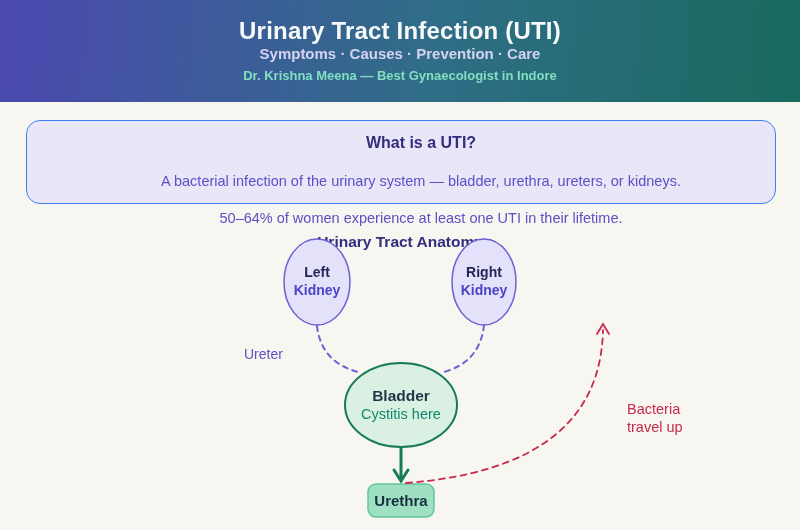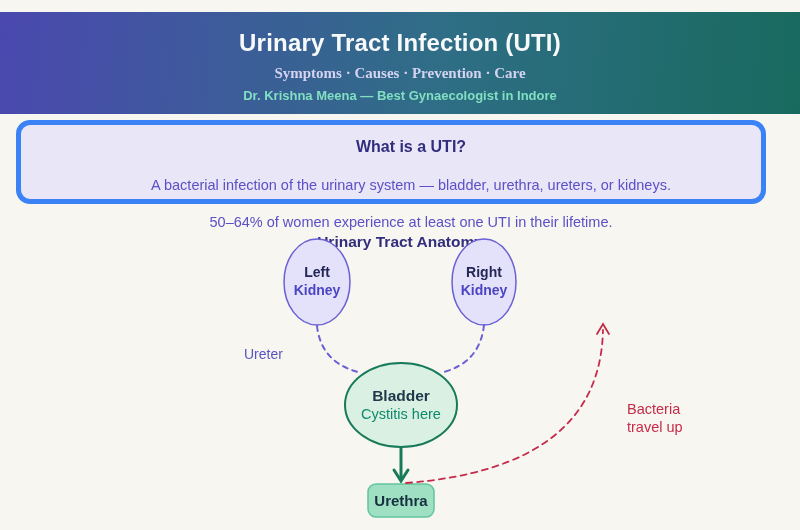--- a/index.html
+++ b/index.html
@@ -8,58 +8,57 @@
     position: relative;
     width: 800px;
     height: 530px;
     background: #f7f6f1;
     overflow: hidden;
   }
 
   
   .hero {
     position: absolute;
-    top: 12px; left: 0;
+    top: 0; left: 0;
     width: 800px;
     height: 102px;
     background: linear-gradient(95deg, #4b48af 0%, #2f6e86 55%, #186a5e 100%);
     text-align: center;
   }
   .hero h1 {
     margin: 0;
     padding-top: 17px;
     font-size: 24px;
     font-weight: 700;
     color: #f7f9fb;
     letter-spacing: 0.2px;
   }
   .hero .subtitle {
-    margin-top: 8px;
+    margin-top: 0;
     font-size: 15px;
     font-weight: 600;
     color: #d6d3f2;
-    font-family: Liberation Serif, serif;
   }
   .hero .doctor {
     margin-top: 6px;
     font-size: 13px;
     font-weight: 700;
     color: #82dfc1;
   }
 
   
   .info-box {
     position: absolute;
-    left: 16px;
+    left: 26px;
     top: 120px;
     width: 750px;
     height: 84px;
     box-sizing: border-box;
     background: #e9e6f8;
-    border: 5px solid #3b82f6;
+    border: 1px solid #3b82f6;
     border-radius: 14px;
     text-align: center;
     padding-left: 40px;
   }
   .info-box h2 {
     margin: 0;
     padding-top: 13px;
     font-size: 16px;
     font-weight: 700;
     color: #322e7d;

